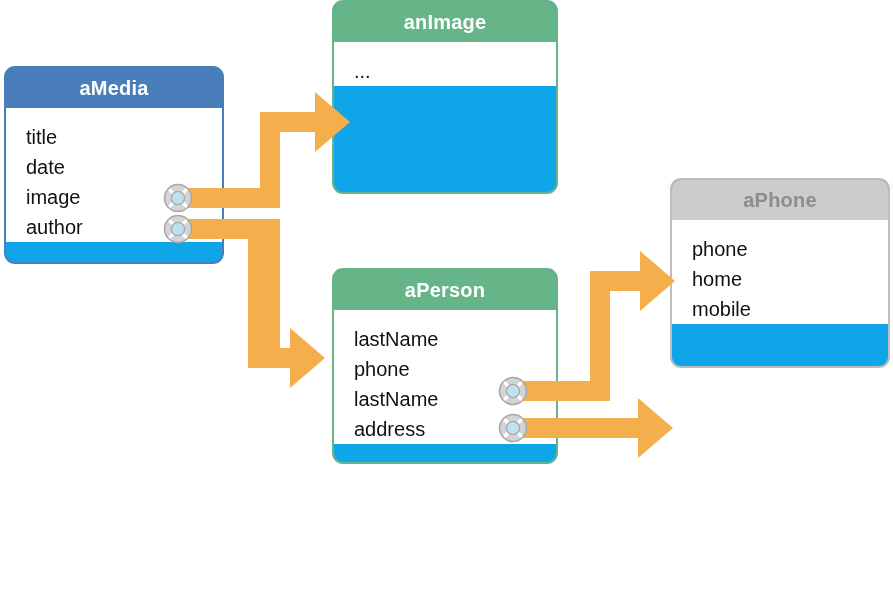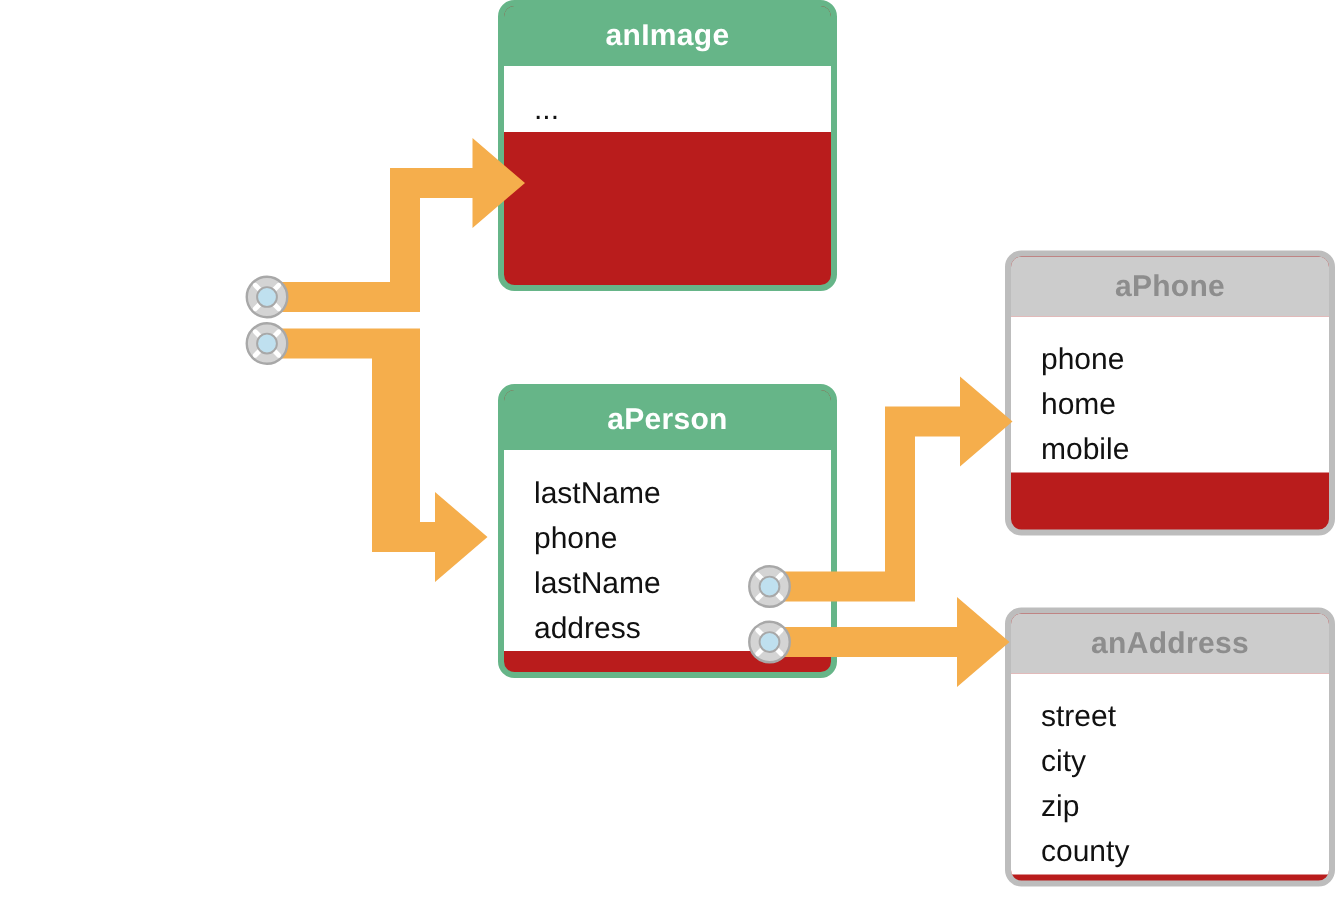--- a/index.html
+++ b/index.html
@@ -16,22 +16,22 @@
     height: 600px;
     background: #ffffff;
     overflow: hidden;
   }
 
   
   .obj-box {
     position: absolute;
     box-sizing: border-box;
     border-radius: 11px;
-    background: #b91c1c;
-    border: 4px solid #7f1d1d;
+    background: #0ea5e9;
+    border: 2px solid #7f1d1d;
     overflow: hidden;
   }
   .obj-header {
     height: 40px;
     line-height: 40px;
     text-align: center;
     font-size: 20px;
     font-weight: bold;
     color: #ffffff;
     letter-spacing: .2px;
@@ -88,20 +88,29 @@
 
     <path class="arrow-shape" d="M 186,188 L 260,188 L 260,112 L 315,112 L 315,92 L 350,122 L 315,152 L 315,132 L 280,132 L 280,208 L 186,208 Z"></path>
 
     <path class="arrow-shape" d="M 186,219 L 280,219 L 280,348 L 290,348 L 290,328 L 325,358 L 290,388 L 290,368 L 248,368 L 248,239 L 186,239 Z"></path>
 
     <path class="arrow-shape" d="M 518,381 L 590,381 L 590,271 L 640,271 L 640,251 L 675,281 L 640,311 L 640,291 L 610,291 L 610,401 L 518,401 Z"></path>
 
     <path class="arrow-shape" d="M 518,418 L 638,418 L 638,398 L 673,428 L 638,458 L 638,438 L 518,438 Z"></path>
   </svg>
 
+  <div class="obj-box theme-blue" style="left:4px; top:66px; width:220px; height:198px; z-index:2;">
+    <div class="obj-header">aMedia</div>
+    <div class="obj-body">
+      <div class="attr">title</div>
+      <div class="attr">date</div>
+      <div class="attr">image</div>
+      <div class="attr">author</div>
+    </div>
+  </div>
 
   <div class="socket" style="left:163px; top:183px;">
     <svg viewBox="0 0 30 30" width="30" height="30" xmlns="http://www.w3.org/2000/svg">
       <circle cx="15" cy="15" r="13.5" fill="#d4d4d4" stroke="#a8a8a8" stroke-width="1.6"></circle>
       <g stroke="#ffffff" stroke-width="3.2" stroke-linecap="round">
         <line x1="7.2" y1="7.2" x2="11.0" y2="11.0"></line>
         <line x1="22.8" y1="7.2" x2="19.0" y2="11.0"></line>
         <line x1="7.2" y1="22.8" x2="11.0" y2="19.0"></line>
         <line x1="22.8" y1="22.8" x2="19.0" y2="19.0"></line>
       </g>
@@ -121,21 +130,21 @@
     </svg>
   </div>
 
   <div class="obj-box theme-green" style="left:332px; top:0px; width:226px; height:194px; z-index:2;">
     <div class="obj-header">anImage</div>
     <div class="obj-body">
       <div class="attr">...</div>
     </div>
   </div>
 
-  <div class="obj-box theme-green" style="left:332px; top:256px; width:226px; height:196px; z-index:2;">
+  <div class="obj-box theme-green" style="left:332px; top:268px; width:226px; height:196px; z-index:2;">
     <div class="obj-header">aPerson</div>
     <div class="obj-body">
       <div class="attr">lastName</div>
       <div class="attr">phone</div>
       <div class="attr">lastName</div>
       <div class="attr">address</div>
     </div>
   </div>
 
   <div class="socket" style="left:498px; top:376px;">
@@ -156,32 +165,23 @@
       <g stroke="#ffffff" stroke-width="3.2" stroke-linecap="round">
         <line x1="7.2" y1="7.2" x2="11.0" y2="11.0"></line>
         <line x1="22.8" y1="7.2" x2="19.0" y2="11.0"></line>
         <line x1="7.2" y1="22.8" x2="11.0" y2="19.0"></line>
         <line x1="22.8" y1="22.8" x2="19.0" y2="19.0"></line>
       </g>
       <circle cx="15" cy="15" r="6.6" fill="#bfe0ef" stroke="#a8a8a8" stroke-width="1.3"></circle>
     </svg>
   </div>
 
-  <div class="obj-box theme-gray" style="left:670px; top:167px; width:220px; height:190px; z-index:2;">
+  <div class="obj-box theme-gray" style="left:670px; top:178px; width:220px; height:190px; z-index:2;">
     <div class="obj-header">aPhone</div>
     <div class="obj-body">
       <div class="attr">phone</div>
       <div class="attr">home</div>
       <div class="attr">mobile</div>
     </div>
   </div>
 
-  <div class="obj-box theme-gray" style="left:670px; top:405px; width:220px; height:186px; z-index:2;">
-    <div class="obj-header">anAddress</div>
-    <div class="obj-body">
-      <div class="attr">street</div>
-      <div class="attr">city</div>
-      <div class="attr">zip</div>
-      <div class="attr">county</div>
-    </div>
-  </div>
 
 </div>
 
 </body></html>

